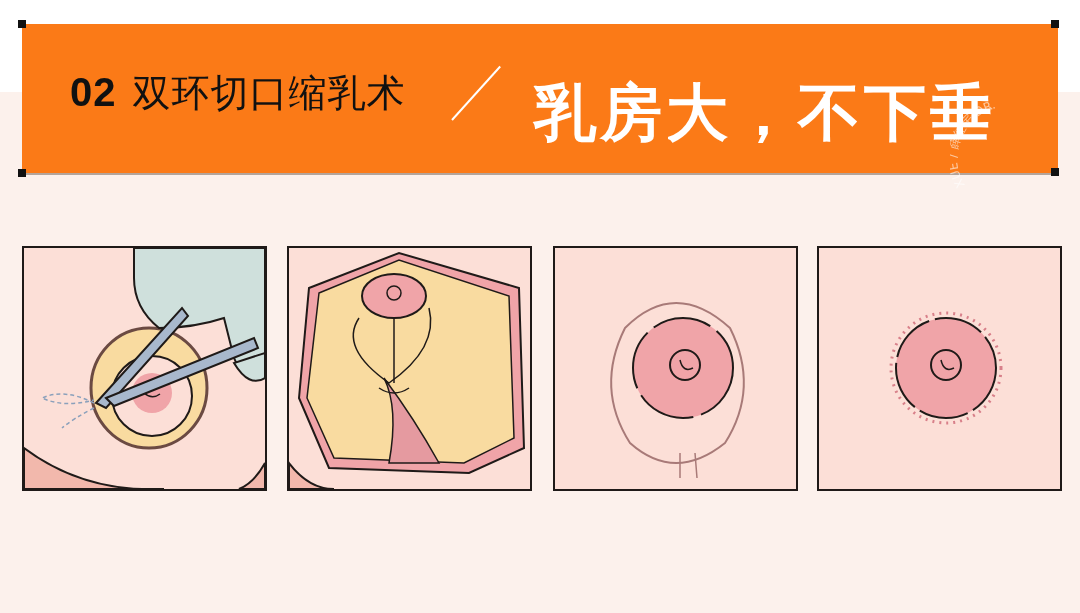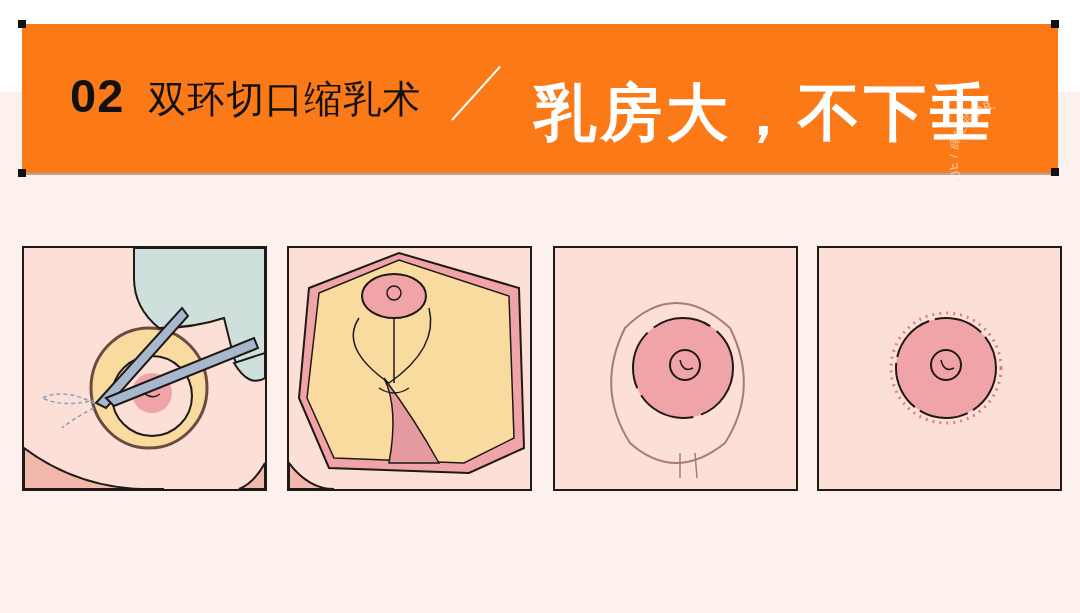--- a/index.html
+++ b/index.html
@@ -12,21 +12,21 @@
     .banner {
       position:absolute; left:22px; top:24px; width:1036px; height:149px;
       background:#fb7a17;
       box-shadow: 0 2px 0 #b4a49a;
     }
     .corner { position:absolute; width:8px; height:8px; background:#111; }
     .banner-sub {
       position:absolute; left:48px; top:44px; font-size:38px; color:#111;
       letter-spacing:1px; white-space:nowrap;
     }
-    .banner-sub .num { font-weight:bold; font-family:"Liberation Sans", sans-serif; font-size:47px; margin-right:24px; }
+    .banner-sub .num { font-weight:bold; font-family:"Liberation Sans", sans-serif; font-size:40px; margin-right:16px; }
     .slash {
       position:absolute; left:430px; top:95px; width:72px; height:2px; background:#fff;
       transform:rotate(-48deg); transform-origin:left center;
     }
     .banner-main {
       position:absolute; left:512px; top:47px; font-size:62px; font-weight:bold; color:#fff;
       letter-spacing:4px; white-space:nowrap;
     }
     .watermark {
       position:absolute; left:950px; top:90px; width:110px; height:110px;

